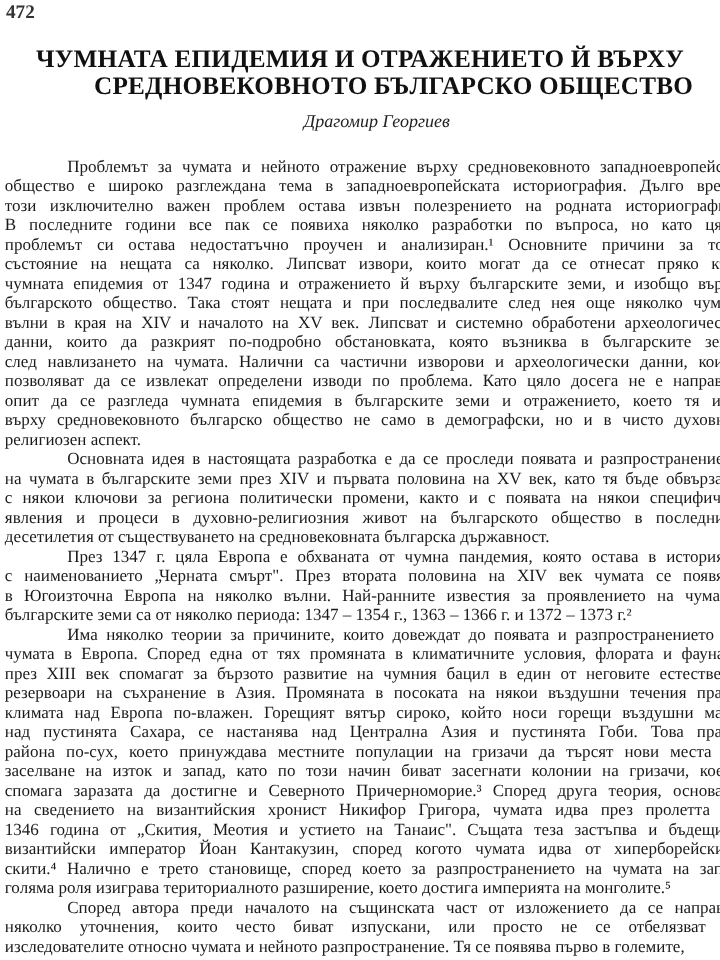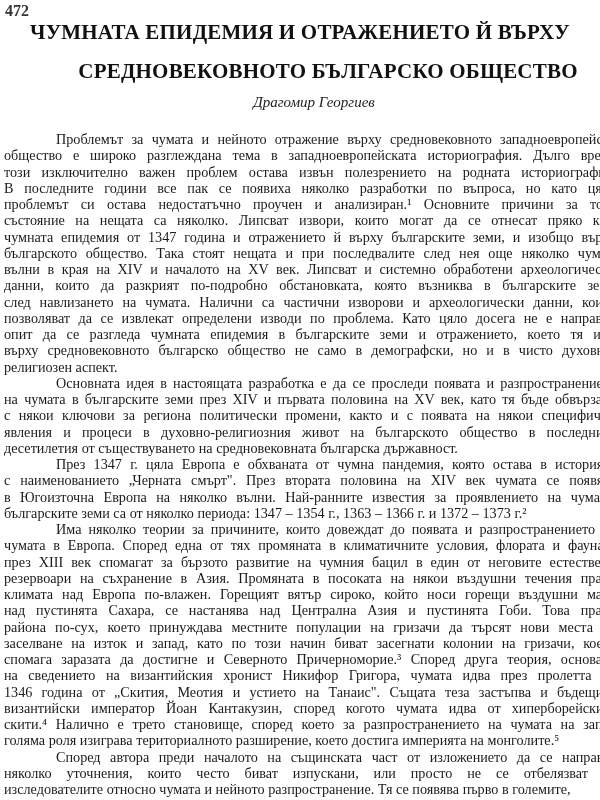--- a/index.html
+++ b/index.html
@@ -1,21 +1,21 @@
 <!DOCTYPE html>
 <html><head>
 <meta charset="utf-8">
 <style>
   html, body { margin: 0; padding: 0; background: #ffffff; }
   body { width: 600px; height: 800px; overflow: hidden; position: relative;
          font-family: "Liberation Serif", "DejaVu Serif", serif; color: #1a1a1a; }
   .page-number { position: absolute; left: 5px; top: 2px; font-size: 16px; font-weight: bold; color: #333; }
   .title { position: absolute; left: 0; width: 600px; text-align: center; font-weight: bold;
            font-size: 21px; letter-spacing: 0.2px; color: #111; }
-  .title.l1 { top: 20px; }
+  .title.l1 { top: 37px; }
   .title.l2 { top: 59px; padding-left: 28px; }
   .author { position: absolute; left: 14px; width: 600px; top: 94px; text-align: center;
             font-style: italic; font-size: 15px; color: #222; }
   .body { position: absolute; left: 4px; top: 131px; width: 612px; }
   .line { height: 16.25px; line-height: 16.25px; font-size: 14.2px; white-space: nowrap;
           text-align: justify; text-align-last: justify; overflow: visible; }
   .line.indent { padding-left: 52px; }
   .line.last { text-align-last: left; }
 </style>
 </head>

